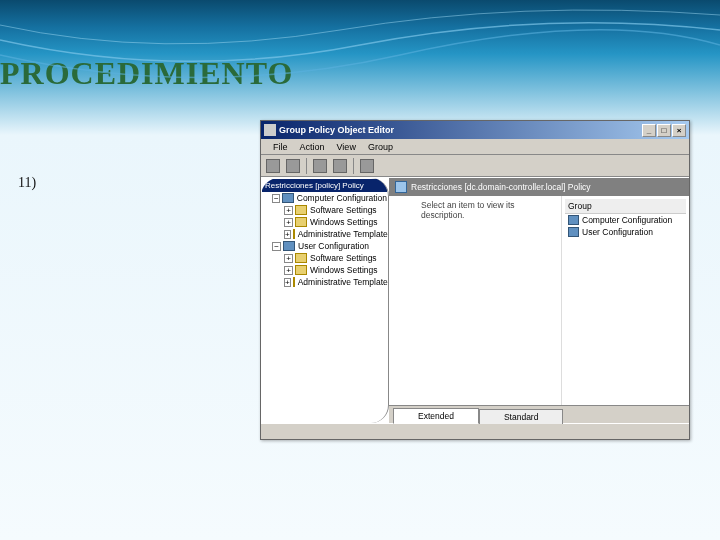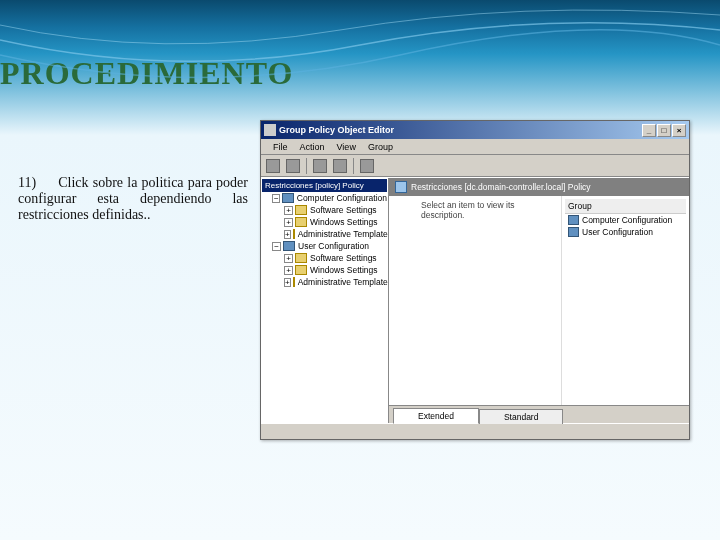--- a/index.html
+++ b/index.html
@@ -117,20 +117,21 @@
     display: flex;
     background: #fff;
     border-top: 1px solid #fff;
   }
   .tree {
     width: 128px;
     background: #fff;
     border-right: 1px solid #888;
     overflow: hidden;
     padding: 1px;
+    border-radius: 18px;
   }
   .tree-head {
     background: #08246b;
     color: #fff;
     font-size: 8px;
     padding: 2px 3px;
     white-space: nowrap;
     overflow: hidden;
   }
   .tree-item {
@@ -244,21 +245,20 @@
   <path d="M0,40 Q180,80 360,45 T720,30" stroke="#7cc5e8" stroke-width="1.5" fill="none" opacity="0.7"></path>
   <path d="M0,55 Q200,100 400,55 T720,45" stroke="#5ab0dd" stroke-width="1.5" fill="none" opacity="0.6"></path>
   <path d="M0,25 Q160,60 340,30 T720,15" stroke="#9dd7f2" stroke-width="1" fill="none" opacity="0.5"></path>
 </svg>
 
 <h1 class="title">PROCEDIMIENTO</h1>
 
 <div class="content">
   <div class="instruction">
     <span class="instruction-num">11)</span>
-    <span>Click sobre la politica para poder configurar esta dependiendo las restricciones definidas..</span>
   </div>
 
   <div class="window">
     <div class="titlebar">
       <div class="titlebar-icon"></div>
       <div class="titlebar-text">Group Policy Object Editor</div>
       <div class="winbtn">_</div>
       <div class="winbtn">□</div>
       <div class="winbtn">×</div>
     </div>

